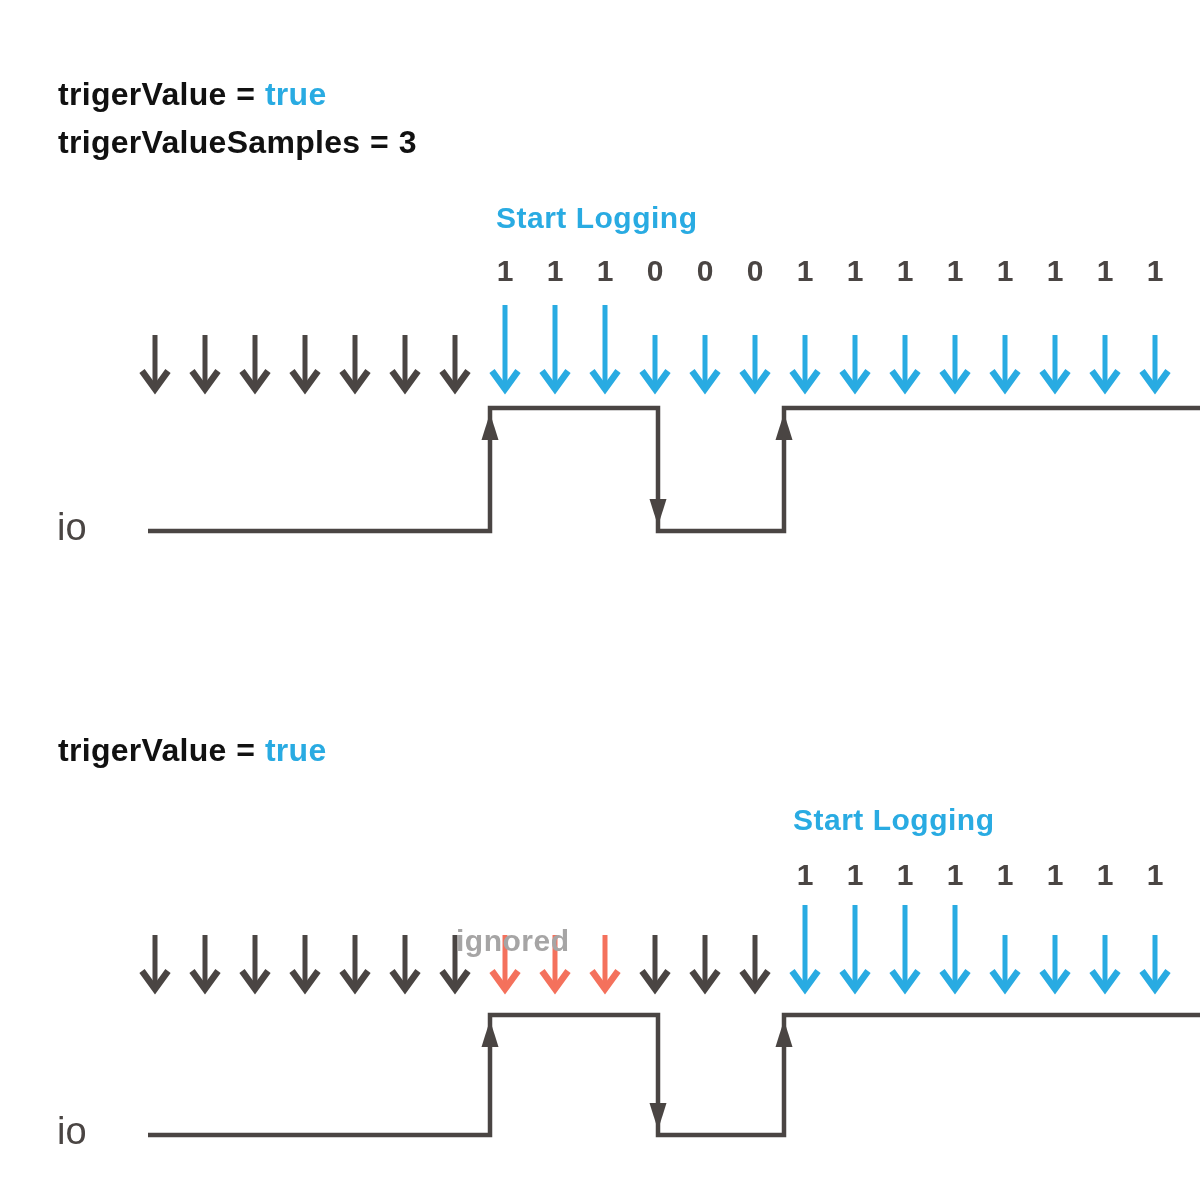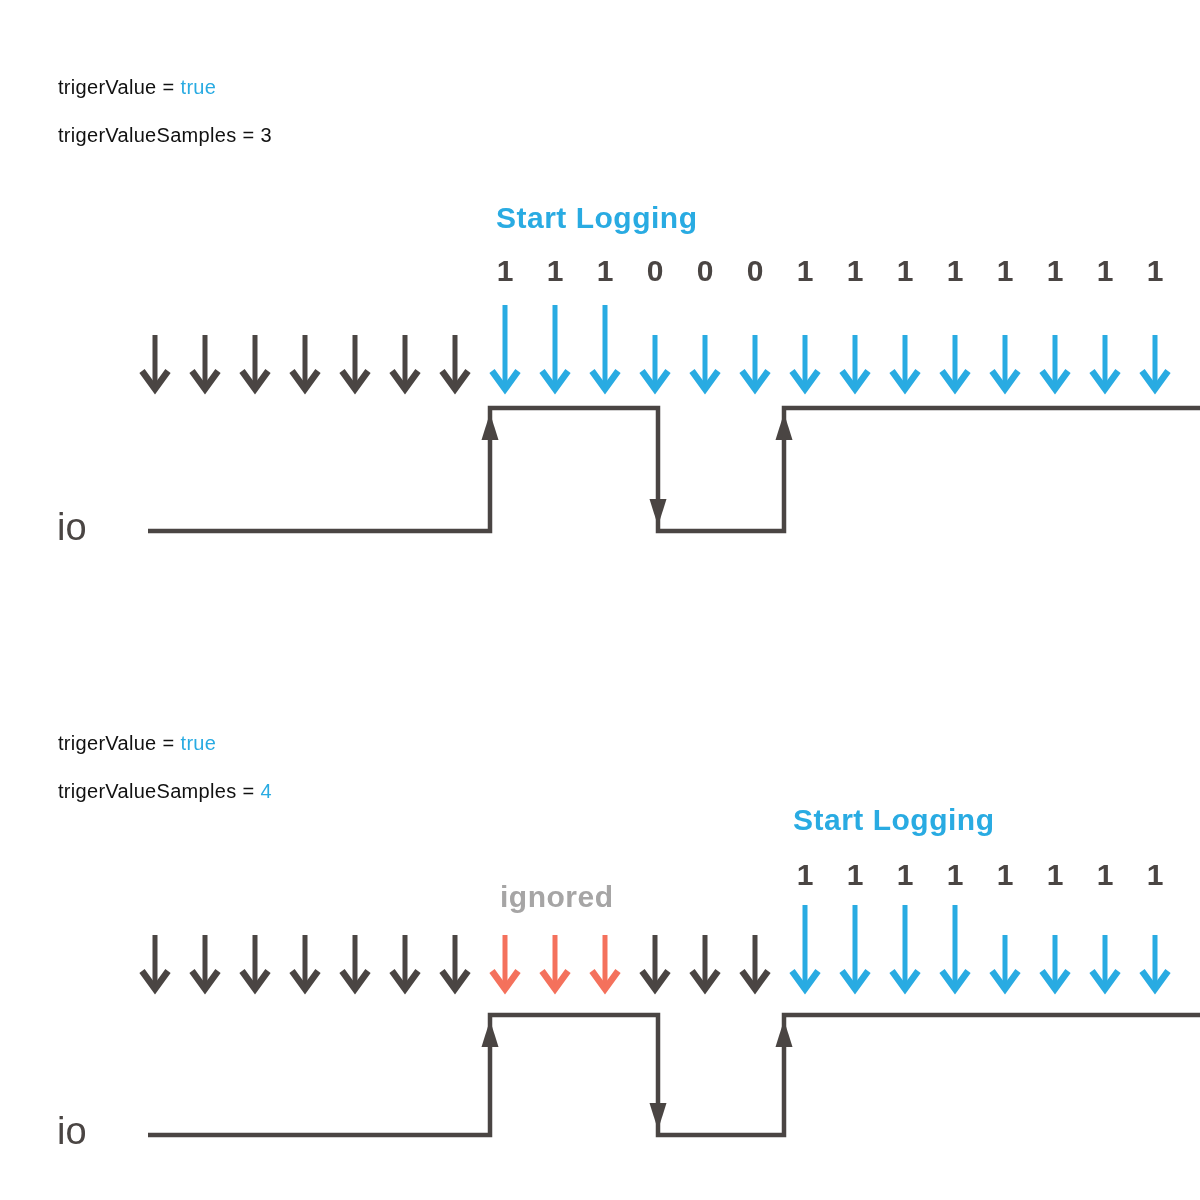--- a/index.html
+++ b/index.html
@@ -6,21 +6,21 @@
   html, body { background: #ffffff; }
   body {
     width: 1200px; height: 1200px;
     position: relative; overflow: hidden;
     font-family: "Liberation Sans", sans-serif;
   }
   .canvas { position: absolute; left: 0; top: 0; width: 1200px; height: 1200px; }
   .abs { position: absolute; white-space: nowrap; }
 
   .param-line {
-    font-size: 20px; font-weight: 400; color: var(--text-black);
+    font-size: 32px; font-weight: 700; color: var(--text-black);
     letter-spacing: 0.3px;
   }
   .param-line .op { margin: 0 0.30em; }
   .param-value.accent { color: var(--accent-cyan); }
 
   .start-label {
     font-size: 30px; font-weight: 700; color: var(--accent-cyan);
     letter-spacing: 0.5px;
     margin-top: 14px;
   }
@@ -30,21 +30,21 @@
   }
   .io-label { font-size: 38px; font-weight: 400; color: var(--ink-dark); }
 
   
   .pl-t1 { left: 58px;  top: 76px;  }
   .pl-t2 { left: 58px;  top: 124px; }
   .pl-b1 { left: 58px;  top: 732px; }
   .pl-b2 { left: 58px;  top: 780px; }
   .sl-top    { left: 496px; top: 187px; }
   .sl-bottom { left: 793px; top: 789px; }
-  .ig-bottom { left: 456px; top: 880px; margin-left: 44px; }
+  .ig-bottom { left: 456px; top: 924px; }
   .io-top    { left: 57px;  top: 506px; }
   .io-bottom { left: 57px;  top: 1110px; }
 
   svg.diagram-svg { position: absolute; left: 0; top: 0; }
   svg.diagram-svg text {
     font-family: "Liberation Sans", sans-serif;
     font-size: 30px; font-weight: 700;
     fill: var(--ink-dark);
   }
 </style>
@@ -263,20 +263,17 @@
   </div>
   <div class="abs param-line pl-t2">
     <span>trigerValueSamples</span><span class="op">=</span><span class="param-value">3</span>
   </div>
   <div class="abs start-label sl-top">Start Logging</div>
   <div class="abs io-label io-top">io</div>
 
   <div class="abs param-line pl-b1">
     <span>trigerValue</span><span class="op">=</span><span class="param-value accent">true</span>
   </div>
-  <div class="abs param-line pl-b2">
-    <span>trigerValueSamples</span><span class="op">=</span><span class="param-value accent">4</span>
-  </div>
   <div class="abs start-label sl-bottom">Start Logging</div>
   <div class="abs ignored-label ig-bottom">ignored</div>
   <div class="abs io-label io-bottom">io</div>
 
 </div>
 
 </body></html>

